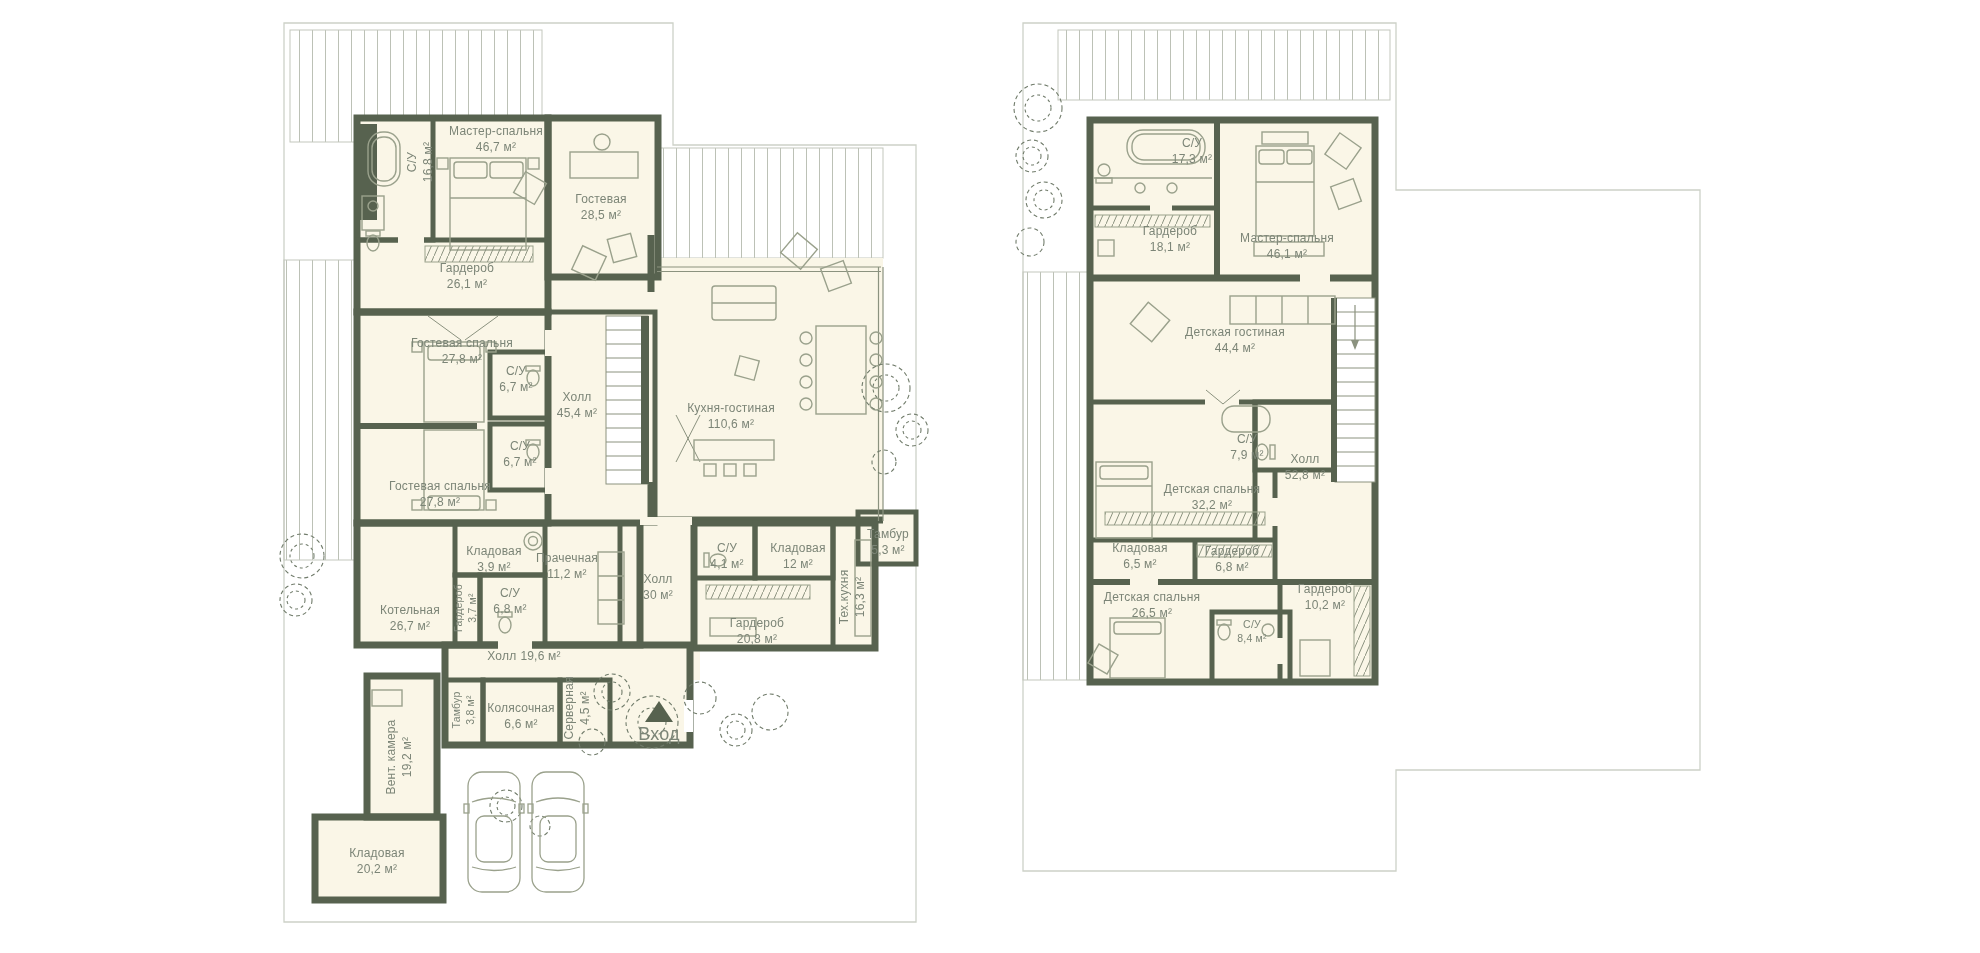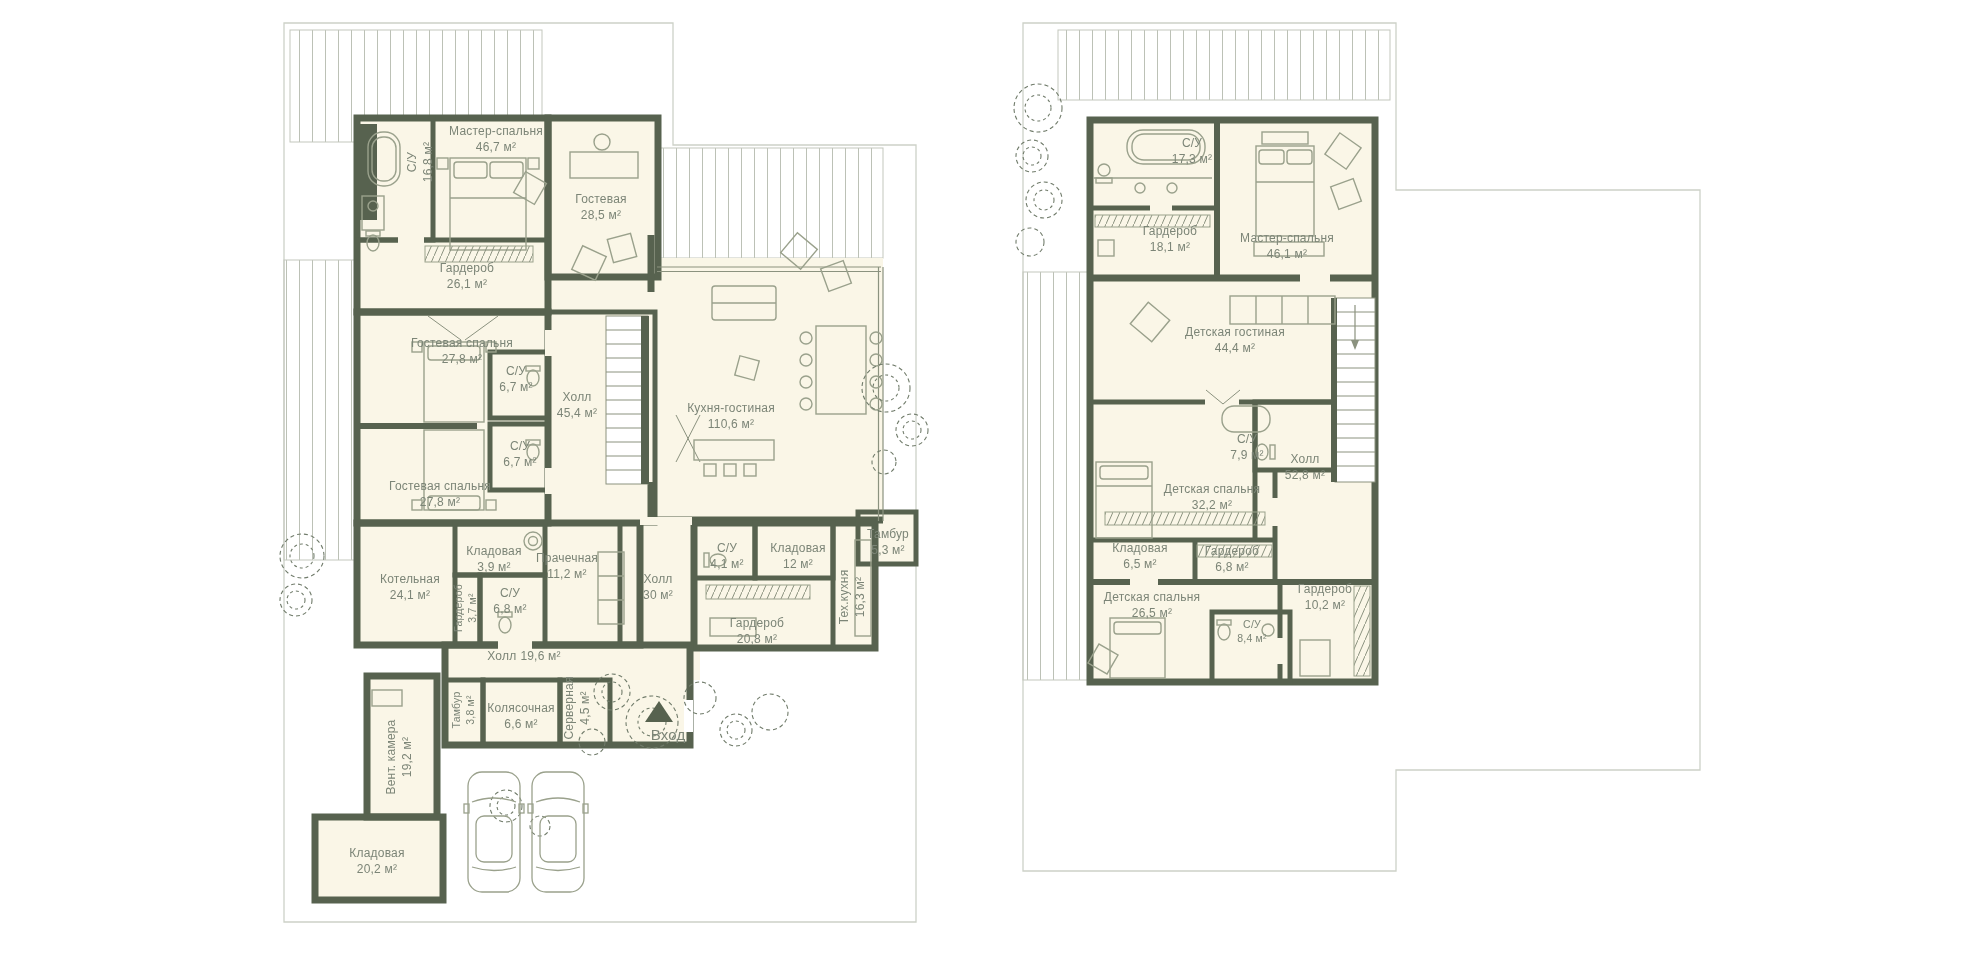--- a/index.html
+++ b/index.html
@@ -4,21 +4,21 @@
 <style>
   html,body{margin:0;padding:0;background:#ffffff;}
   #canvas{position:relative;width:1980px;height:953px;background:#fff;overflow:hidden;
           font-family:"Liberation Sans", sans-serif;}
   svg{position:absolute;left:0;top:0;}
   .lbl{position:absolute;transform:translate(-50%,-50%);text-align:center;color:#7c8577;
        font-size:12px;line-height:1.3;white-space:nowrap;letter-spacing:.2px;}
   .lbl span{display:block;}
   .lbl.v{transform:translate(-50%,-50%) rotate(-90deg);}
   .lbl.inline span{display:inline;padding:0 2px;}
-  .lbl.entr{font-size:15px;margin-left:9px;}
+  .lbl.entr{font-size:18px;}
 </style>
 </head>
 <body>
 
 <div id="canvas">
 
 <svg width="1980" height="953" viewBox="0 0 1980 953">
   <defs>
     <pattern id="deckp" width="13" height="10" patternUnits="userSpaceOnUse">
       <path d="M0.5,0 V10" stroke="#bcc1b6" stroke-width="1"></path>
@@ -329,23 +329,23 @@
       <span>110,6 м²</span>
     </div>
 <div class="lbl" style="left:520px;top:455px">
       <span>С/У</span>
       <span>6,7 м²</span>
     </div>
 <div class="lbl" style="left:440px;top:495px">
       <span>Гостевая спальня</span>
       <span>27,8 м²</span>
     </div>
-<div class="lbl" style="left:410px;top:588px">
+<div class="lbl" style="left:410px;top:619px">
       <span>Котельная</span>
-      <span>24,1 м²</span>
+      <span>26,7 м²</span>
     </div>
 <div class="lbl" style="left:494px;top:560px">
       <span>Кладовая</span>
       <span>3,9 м²</span>
     </div>
 <div class="lbl" style="left:567px;top:567px">
       <span>Прачечная</span>
       <span>11,2 м²</span>
     </div>
 <div class="lbl v" style="left:466px;top:608px;font-size:10.5px">

